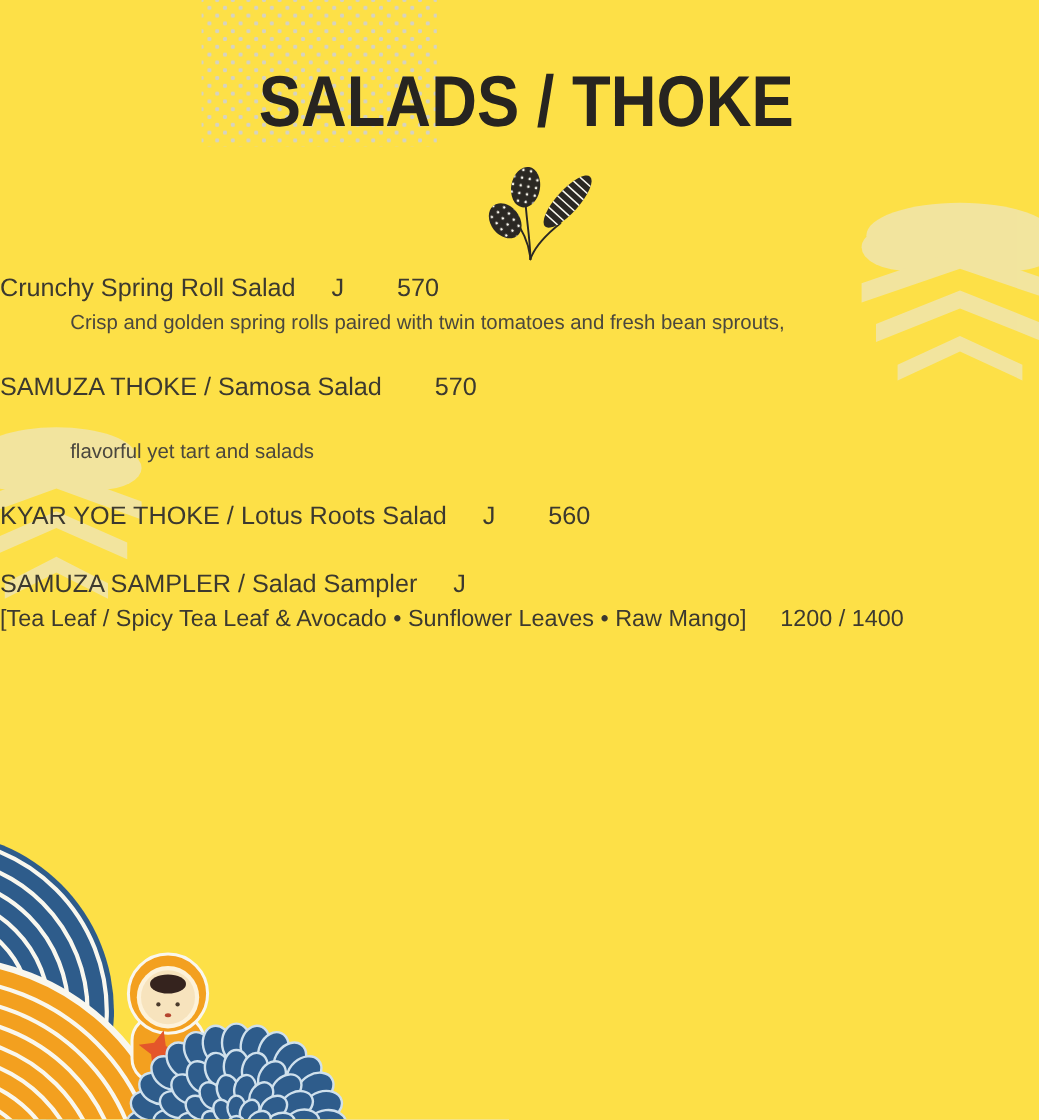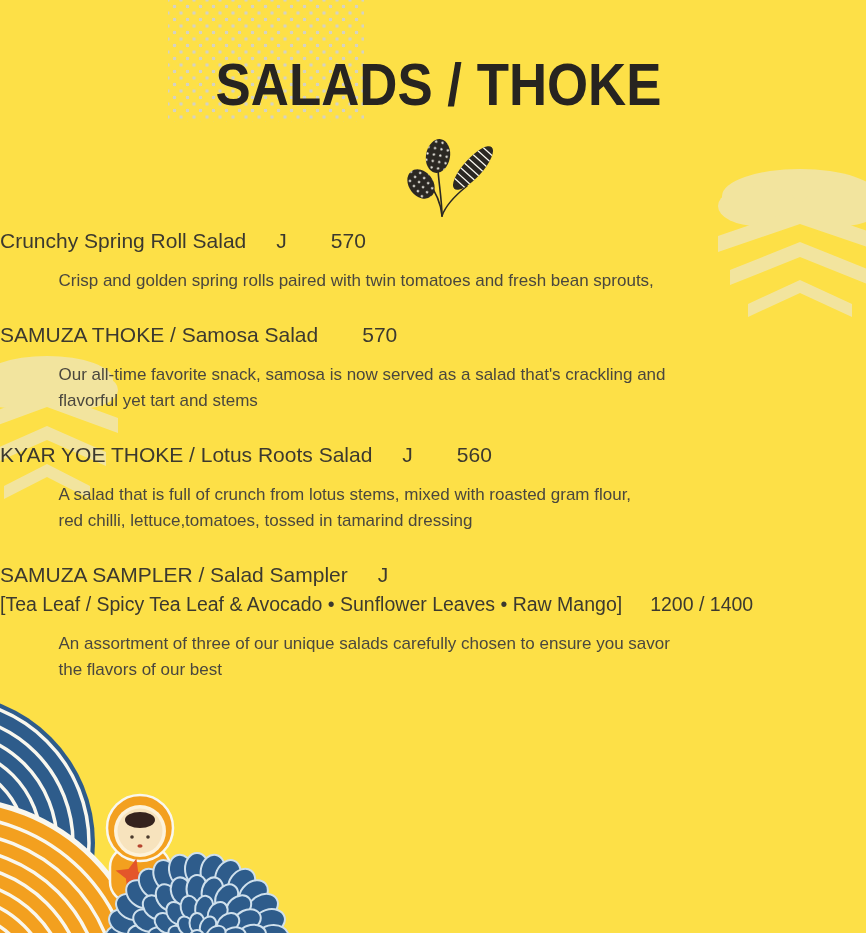--- a/index.html
+++ b/index.html
@@ -28,21 +28,21 @@
   .wm-left{left:-38px;top:350px;}
 
   
   .menu{position:absolute;top:226px;left:0;width:100%;color:#45423a;}
   .item{margin:0 auto 26px auto;text-align:left;}
   .name-line{font-size:21px;line-height:30px;color:#3c392f;white-space:nowrap;}
   .spice{margin-left:30px;}
   .price{margin-left:44px;}
   .options-line{font-size:19.5px;line-height:29px;color:#3c392f;white-space:nowrap;}
   .opt-price{margin-left:28px;}
-  .desc{margin:12px auto;max-width:760px;font-size:17px;line-height:26px;color:#4a473e;}
+  .desc{margin:0 auto;max-width:760px;font-size:17px;line-height:26px;color:#4a473e;}
 
   
   .corner{position:absolute;left:0;bottom:0;}
   .petal{fill:#2e5c8b;stroke:#cfe0ec;stroke-width:2;}
   .ring{fill:none;stroke:#f9f7ee;stroke-width:3.5;}
   .ink{fill:#2b2823;}
 </style>
 </head>
 <body>
 
@@ -111,38 +111,36 @@
         <span>Crunchy Spring Roll Salad</span><span class="spice">J</span><span class="price">570</span>
       </div>
       <p class="desc"><span>Crisp and golden spring rolls paired with twin tomatoes and fresh bean sprouts,</span><br></p>
     </section>
 
 
     <section class="item">
       <div class="name-line">
         <span>SAMUZA THOKE / Samosa Salad</span><span class="price">570</span>
       </div>
-      <p class="desc"><span>Our all-time favorite snack, samosa is now served as a salad that's crackling and</span><br><span>flavorful yet tart and stems</span></p>
+      <p class="desc"><br><span>flavorful yet tart and salads</span></p>
     </section>
 
     <section class="item">
       <div class="name-line">
         <span>KYAR YOE THOKE / Lotus Roots Salad</span><span class="spice">J</span><span class="price">560</span>
       </div>
-      <p class="desc"><span>A salad that is full of crunch from lotus stems, mixed with roasted gram flour,</span><br><span>red chilli, lettuce,tomatoes, tossed in tamarind dressing</span></p>
     </section>
 
     <section class="item">
       <div class="name-line">
         <span>SAMUZA SAMPLER / Salad Sampler</span><span class="spice">J</span>
       </div>
       <div class="options-line">
         <span>[Tea Leaf / Spicy Tea Leaf &amp; Avocado • Sunflower Leaves • Raw Mango]</span><span class="opt-price">1200 / 1400</span>
       </div>
-      <p class="desc"><span>An assortment of three of our unique salads carefully chosen to ensure you savor</span><br><span>the flavors of our best</span></p>
     </section>
 
   </div>
 
   <svg class="corner" width="300" height="250" viewBox="0 0 300 250">
 
     <g>
       <circle cx="-55" cy="160" r="150" fill="#2e5c8b"></circle>
       <circle class="ring" cx="-55" cy="160" r="16"></circle>
       <circle class="ring" cx="-55" cy="160" r="32"></circle>

